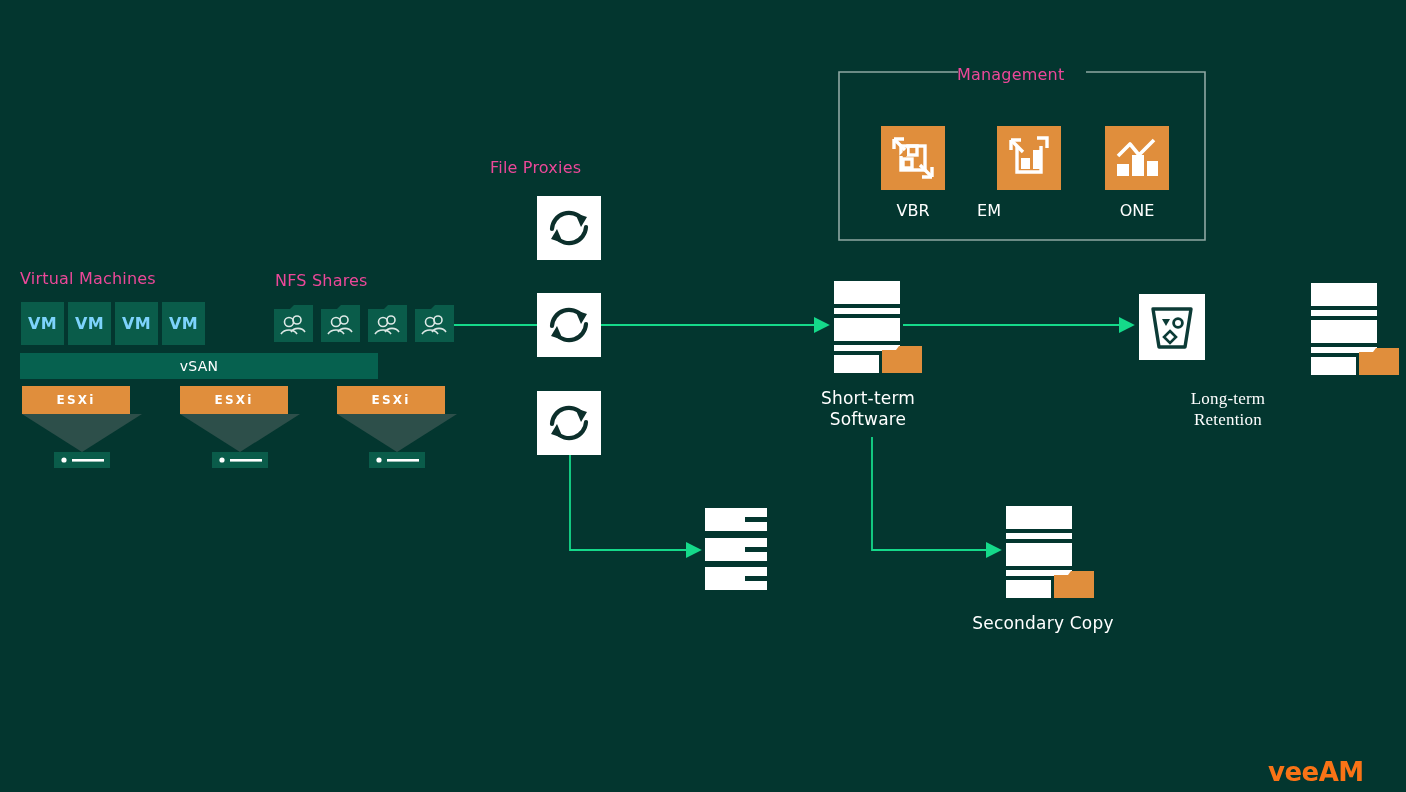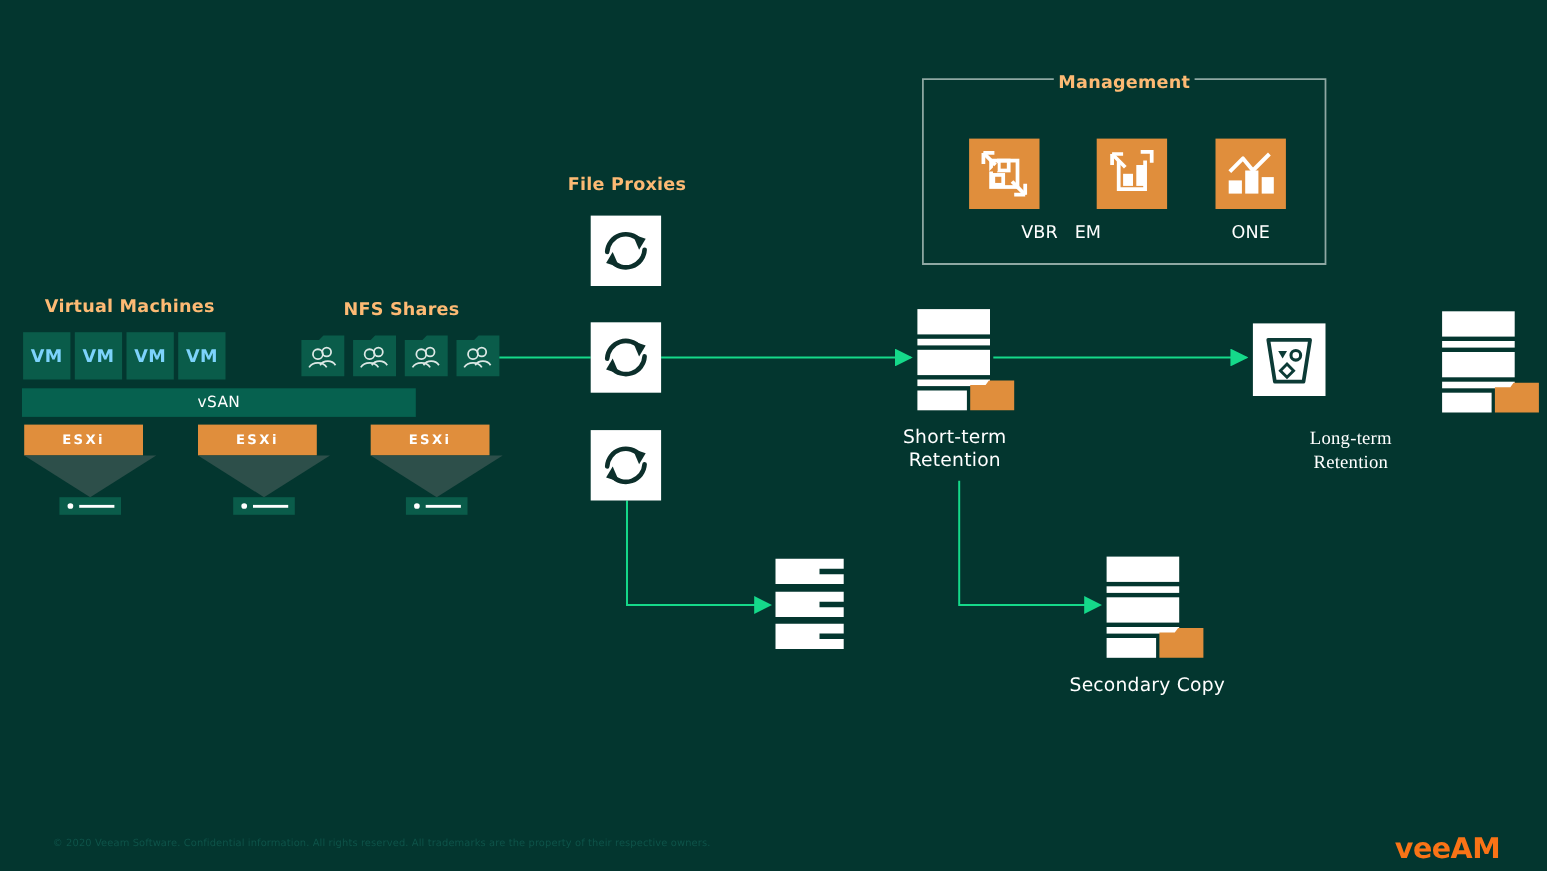--- a/index.html
+++ b/index.html
@@ -10,22 +10,22 @@
   }
   .canvas{position:absolute;inset:0;}
   .abs{position:absolute;}
 
   
   .label{
     position:absolute;color:#FFFFFF;font-size:17px;line-height:21px;
     text-align:center;white-space:pre-line;letter-spacing:.2px;
   }
   .grouptitle{
-    position:absolute;color:#fdba74;font-size:16px;line-height:20px;
-    text-align:center;letter-spacing:.2px;font-weight:bold;
+    position:absolute;color:#ec4899;font-size:16px;line-height:20px;
+    text-align:left;letter-spacing:.2px;
   }
 
   
   .vm{
     position:absolute;width:43px;height:43px;background:#0A5C4A;
     display:flex;align-items:center;justify-content:center;
     font-size:16px;font-weight:bold;color:#7dd3fc;letter-spacing:.3px;
   }
   .vsan{
     position:absolute;left:20px;top:353px;width:358px;height:26px;
@@ -215,36 +215,36 @@
   </div>
   <div class="mgmt-icon" style="left:1105px;top:126px;">
     <svg width="64" height="64" viewBox="0 0 64 64">
       <path d="M13,30 L25,18 L34,29 L49,14" fill="none" stroke="#FFFFFF" stroke-width="3.6" stroke-linejoin="round"></path>
       <rect x="12" y="38" width="12" height="12" fill="#FFFFFF"></rect>
       <rect x="27" y="29" width="12" height="21" fill="#FFFFFF"></rect>
       <rect x="42" y="35" width="11" height="15" fill="#FFFFFF"></rect>
     </svg>
   </div>
 
-  <div class="mgmt-cap" style="left:900px;top:201px;">VBR</div>
+  <div class="mgmt-cap" style="left:868px;top:201px;">VBR</div>
   <div class="mgmt-cap" style="left:944px;top:201px;">EM</div>
   <div class="mgmt-cap" style="left:1092px;top:201px;">ONE</div>
 
   <svg class="abs" style="left:832px;top:281px;" width="92" height="92">
     <g>
       <rect x="2" y="0" width="66" height="23" fill="#FFFFFF"></rect>
       <rect x="2" y="27" width="66" height="6" fill="#FFFFFF"></rect>
       <rect x="2" y="37" width="66" height="23" fill="#FFFFFF"></rect>
       <rect x="2" y="64" width="66" height="6" fill="#FFFFFF"></rect>
       <rect x="2" y="74" width="45" height="18" fill="#FFFFFF"></rect>
       <path d="M50,69 L64,69 L67,65 L90,65 L90,92 L50,92 Z" fill="#E08E3C"></path>
     </g>
   </svg>
   <div class="label" style="left:793px;top:388px;width:150px;">Short-term
-Retention</div>
+Software</div>
 
   <div class="abs" style="left:1139px;top:294px;width:66px;height:66px;background:#FFFFFF;">
     <svg width="66" height="66" viewBox="0 0 66 66">
       <path d="M14,15 L52,15 L46,53 L20,53 Z" fill="none" stroke="#0C3B36" stroke-width="3.4" stroke-linejoin="round"></path>
       <polygon points="23,25 31,25 27,32" fill="#0C3B36"></polygon>
       <circle cx="39" cy="29" r="4.4" fill="none" stroke="#0C3B36" stroke-width="2.8"></circle>
       <polygon points="31,37 37,43 31,49 25,43" fill="none" stroke="#0C3B36" stroke-width="2.6"></polygon>
     </svg>
   </div>
   <div class="label" style="left:1153px;top:388px;width:150px;font-family:Liberation Serif, serif;">Long-term
@@ -274,16 +274,15 @@
       <rect x="2" y="0" width="66" height="23" fill="#FFFFFF"></rect>
       <rect x="2" y="27" width="66" height="6" fill="#FFFFFF"></rect>
       <rect x="2" y="37" width="66" height="23" fill="#FFFFFF"></rect>
       <rect x="2" y="64" width="66" height="6" fill="#FFFFFF"></rect>
       <rect x="2" y="74" width="45" height="18" fill="#FFFFFF"></rect>
       <path d="M50,69 L64,69 L67,65 L90,65 L90,92 L50,92 Z" fill="#E08E3C"></path>
     </g>
   </svg>
   <div class="label" style="left:968px;top:613px;width:150px;">Secondary Copy</div>
 
-  <div class="footer">© 2020 Veeam Software. Confidential information. All rights reserved. All trademarks are the property of their respective owners.</div>
   <div class="logo">veeAM</div>
 
 </div>
 
 </body></html>

